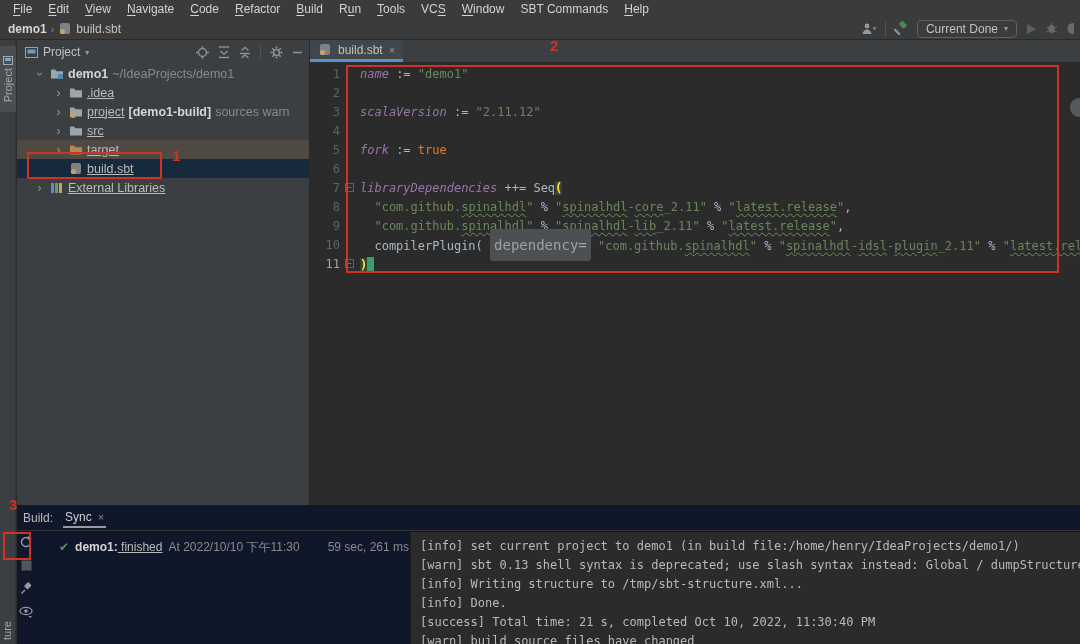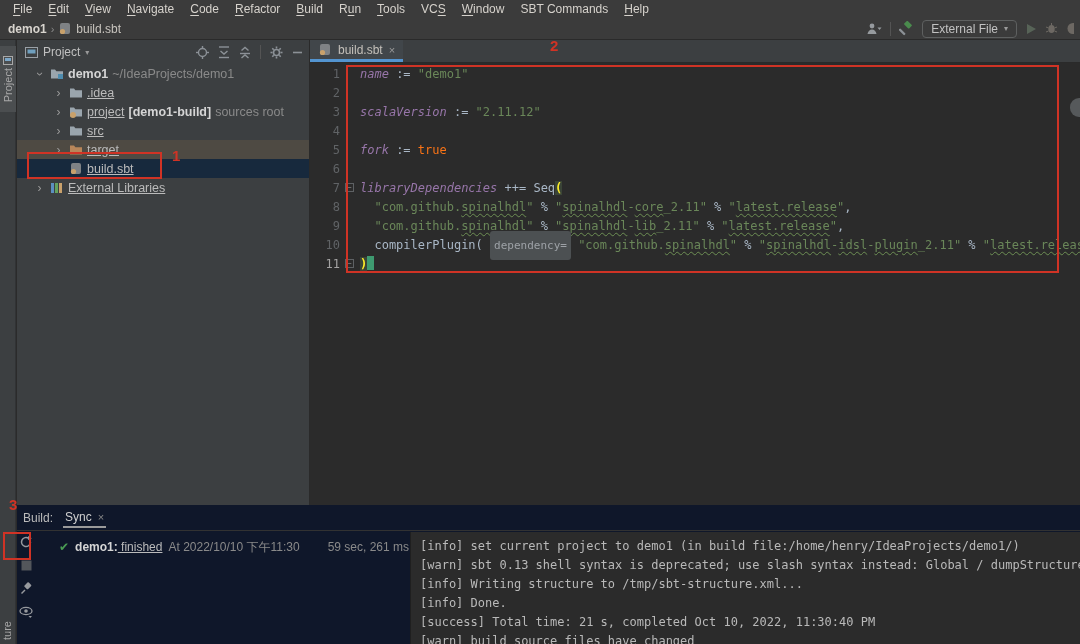--- a/index.html
+++ b/index.html
@@ -66,21 +66,21 @@
           color:#9a9a9a; font-size:8px; line-height:7px; text-align:center; background:#2b2b2b; }
   #code { position:absolute; left:50px; top:2px; font:12px "DejaVu Sans Mono", monospace;
           line-height:19px; white-space:pre; }
   .tk-key { color:#9876aa; font-style:italic; }
   .tk-op  { color:#a9b7c6; }
   .tk-plain { color:#a9b7c6; }
   .tk-str { color:#6a8759; }
   .tk-stru { color:#6a8759; text-decoration:underline wavy #6d8f54 1px; text-underline-offset:2px; }
   .tk-kw { color:#f97316; }
   .tk-parenhl { color:#ffef28; background:#3a4437; font-weight:bold; }
-  .tk-hint { background:#4c5052; color:#9da1a6; border-radius:3px; padding:8px 4px; font-size:11px; }
+  .tk-hint { background:#4c5052; color:#9da1a6; border-radius:3px; padding:8px 4px; font-size:14px; }
   .tk-cursor { display:inline-block; width:7px; height:14px; background:#3e9a70; vertical-align:-2px; }
   #insp-widget { left:1070px; top:98px; width:10px; height:19px; background:#56595b;
                  border-radius:9px 0 0 9px; }
 
   
   #build-panel { left:17px; top:505px; width:1063px; height:158px; background:#0f172a; }
   #build-header { height:26px; display:flex; align-items:center; padding-left:4px;
                   font-size:12px; color:#bbbbbb; border-bottom:1px solid #323232; }
   #build-label { padding:0 10px 0 2px; }
   .btab { display:flex; align-items:center; gap:6px; padding:2px 2px; color:#d0d0d0;
@@ -152,21 +152,21 @@
           </svg>
       </span>
       <span class="tb-divider"></span>
       <span class="hic">
         <svg width="15" height="15" viewBox="0 0 15 15">
             <rect x="6" y="1" width="7" height="5" rx="1" transform="rotate(45 9 3)" fill="#4d9a51"></rect>
             <rect x="2" y="7" width="2.4" height="8" rx="1" transform="rotate(-45 3 11)" fill="#9aa0a6"></rect>
           </svg>
       </span>
       <span class="run-config">
-        <span>External File</span>
+        <span>Current Done</span>
         <span class="caret">▾</span>
       </span>
       <span class="hic">
         <svg width="12" height="12" viewBox="0 0 12 12">
             <path d="M2 1 L11 6 L2 11 z" fill="#5d6b5d"></path>
           </svg>
       </span>
       <span class="hic">
         <svg width="13" height="13" viewBox="0 0 13 13">
             <ellipse cx="6.5" cy="7" rx="3.2" ry="4" fill="#76716a"></ellipse>
@@ -279,21 +279,21 @@
         <div class="t-row lvl2">
           <span class="t-chev">›</span>
           <span class="t-ico">
             <svg width="14" height="13" viewBox="0 0 14 13">
               <path d="M1 2.5 h4 l1.4 1.8 H13 v7.2 H1 z" fill="#9aa5ad"></path>
               <circle cx="4" cy="10" r="3" fill="#c9a16b"></circle>
             </svg>
           </span>
           <span class="seg-n">project </span>
           <span class="seg-b">[demo1-build] </span>
-          <span class="seg-dim">sources root</span>
+          <span class="seg-dim">sources warn</span>
         </div>
         <div class="t-row lvl2">
           <span class="t-chev">›</span>
           <span class="t-ico">
             <svg width="14" height="13" viewBox="0 0 14 13">
               <path d="M1 2.5 h4 l1.4 1.8 H13 v7.2 H1 z" fill="#9aa5ad"></path>
             </svg>
           </span>
           <span class="seg-n">src</span>
         </div>

